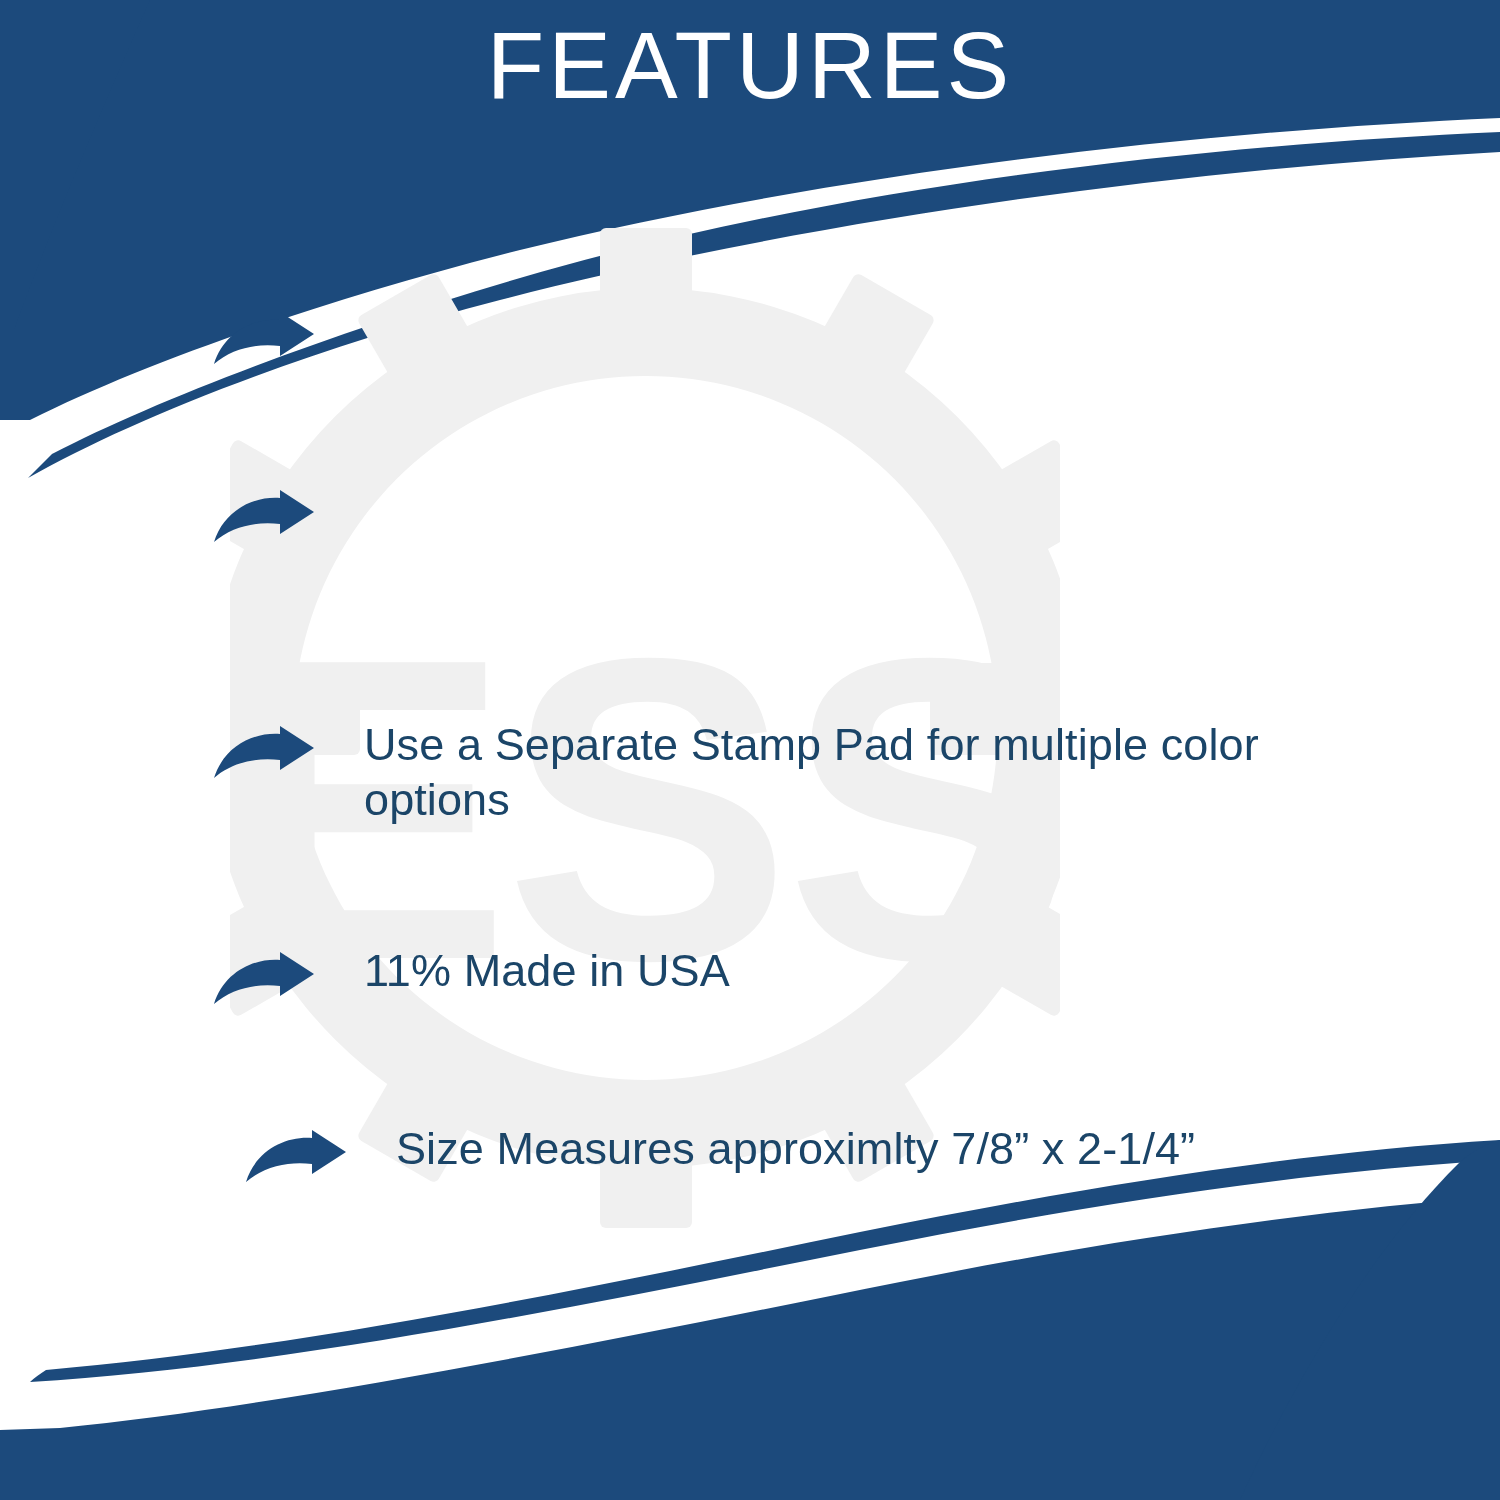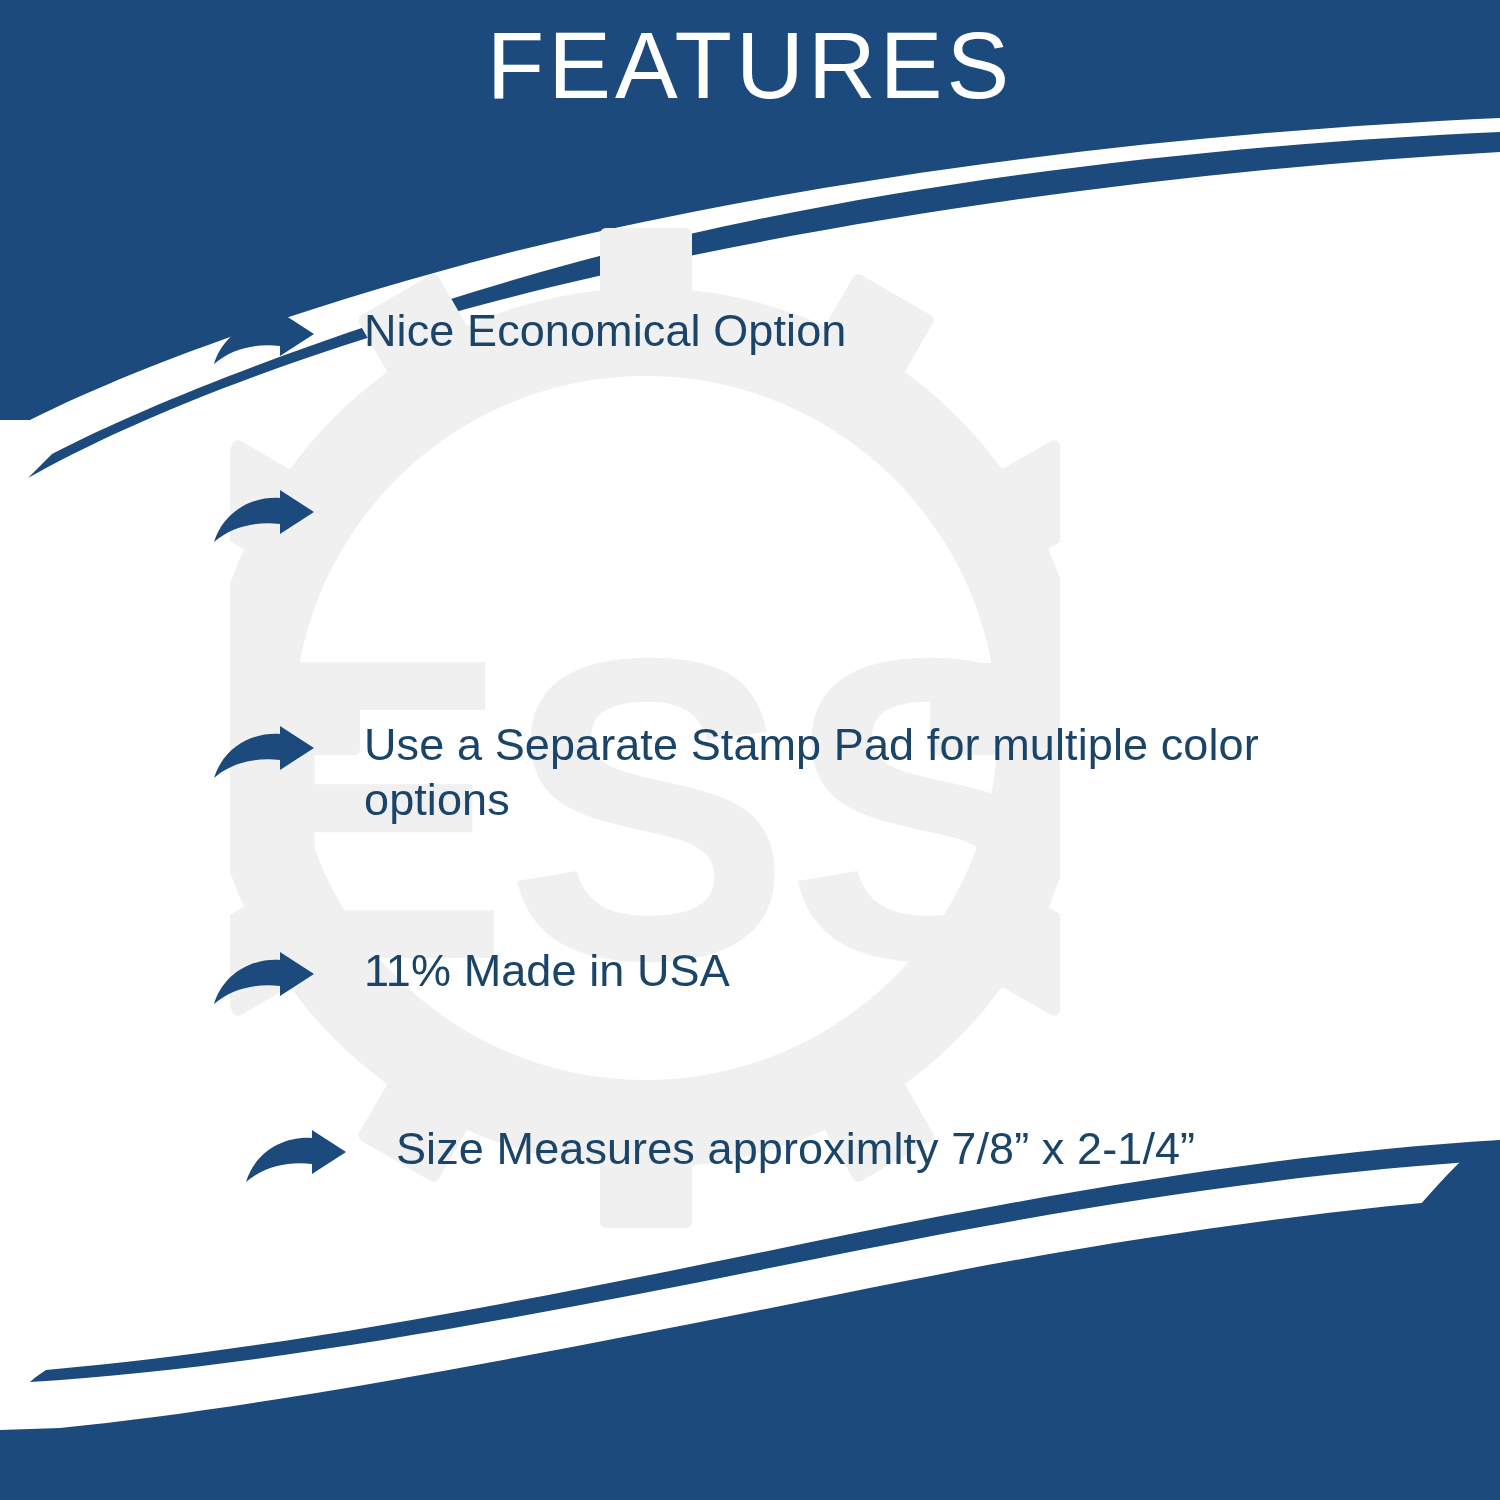--- a/index.html
+++ b/index.html
@@ -165,21 +165,20 @@
 
   <div id="feature-list">
 
     <div class="feature-row" style="top:34px;">
       <span class="arrow-slot">
         <svg width="100" height="58" viewBox="0 0 100 58">
           <path fill="#1c4a7c" d="M0,52 C10,20 40,6 66,8 L66,0 L100,22 L66,44 L66,34
                    C44,31 18,36 0,52 Z"></path>
         </svg>
       </span>
-      <span class="feature-text">Nice Economical Option</span>
     </div>
 
     <div class="feature-row" style="top:212px;">
       <span class="arrow-slot">
         <svg width="100" height="58" viewBox="0 0 100 58">
           <path fill="#1c4a7c" d="M0,52 C10,20 40,6 66,8 L66,0 L100,22 L66,44 L66,34
                    C44,31 18,36 0,52 Z"></path>
         </svg>
       </span>
     </div>

